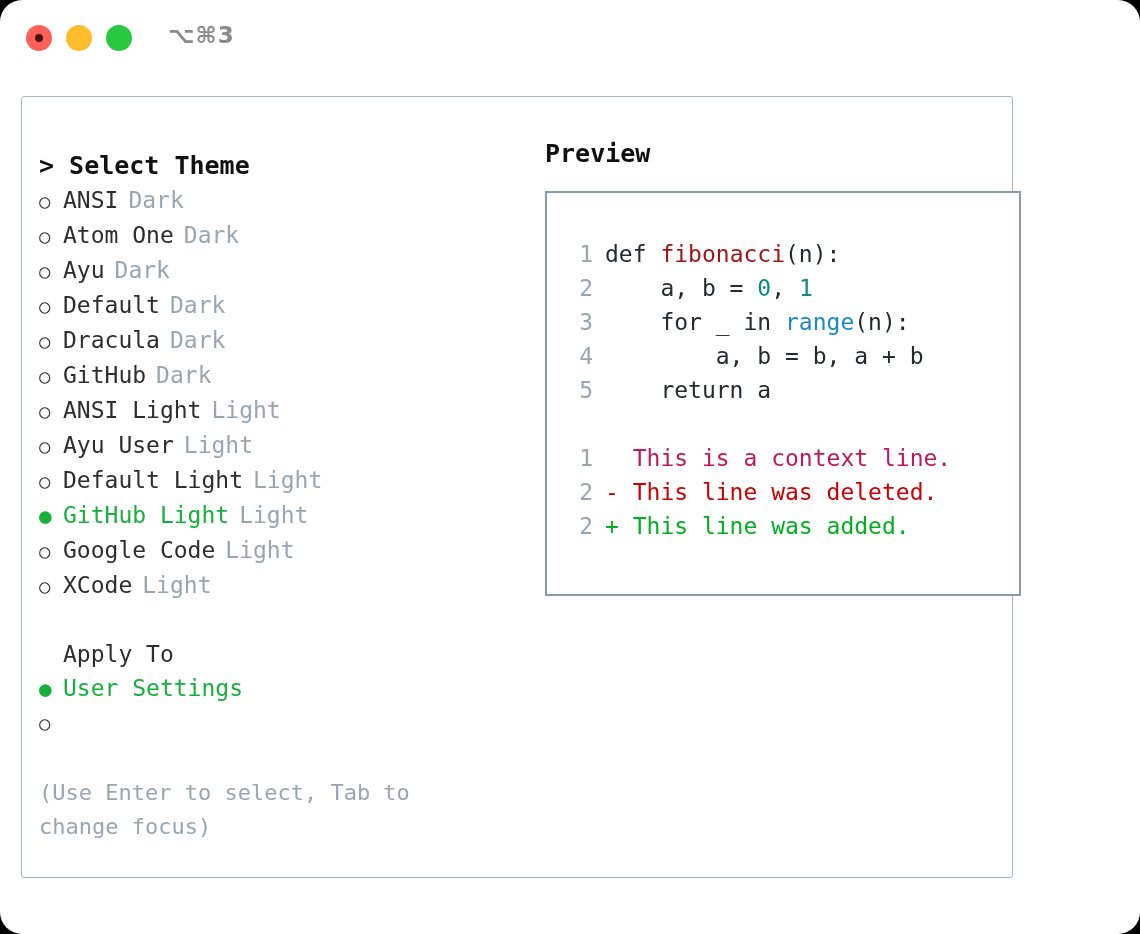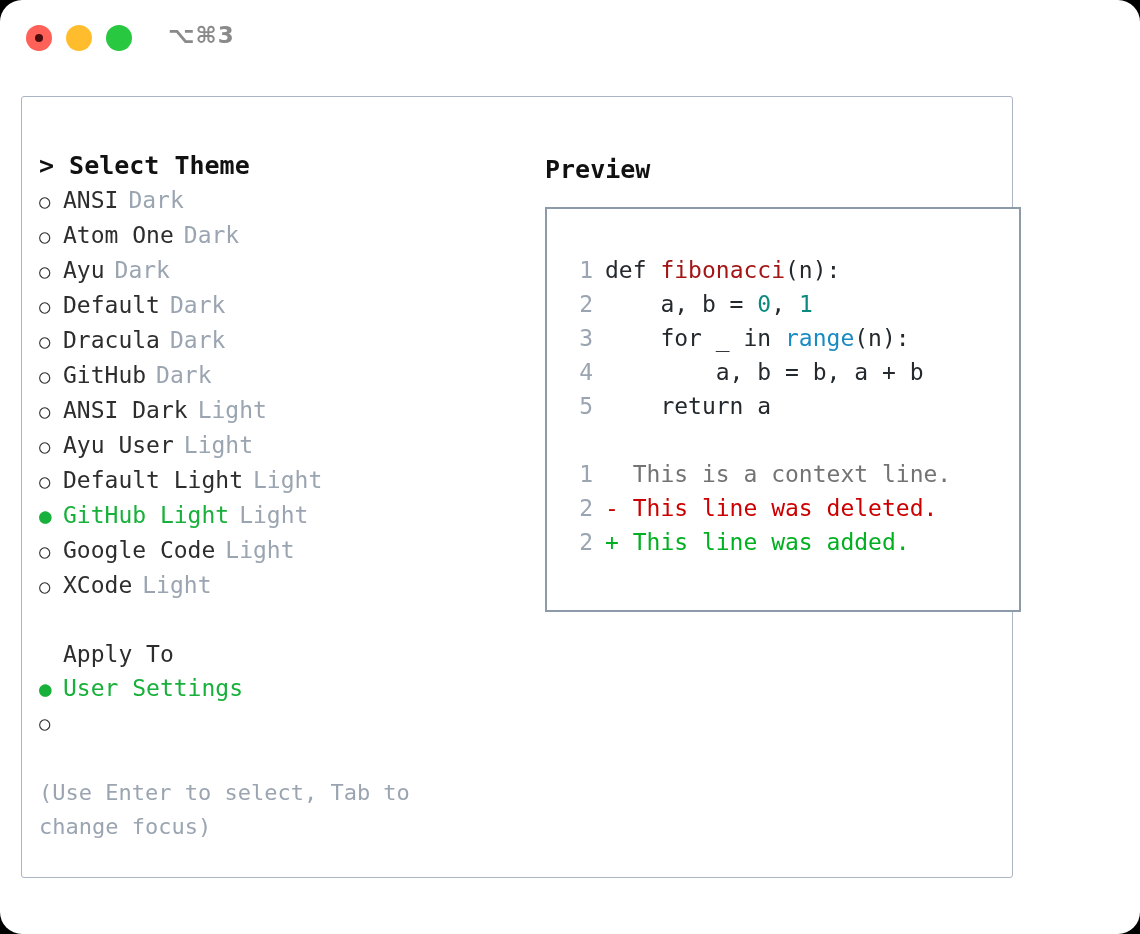--- a/index.html
+++ b/index.html
@@ -139,21 +139,21 @@
     font-size: 22px;
     color: #9aa5b1;
     line-height: 34px;
     width: 400px;
     white-space: pre-wrap;
   }
 
   
   .right-col {
     position: absolute;
-    left: 479px; top: 56px;
+    left: 479px; top: 40px;
     width: 500px;
     padding-left: 44px;
   }
   .preview-title {
     font-size: 25px;
     font-weight: 700;
     color: #111111;
     line-height: 34px;
   }
   .preview-box {
@@ -179,21 +179,21 @@
     text-align: right;
     color: #9aa5b1;
     padding-right: 12px;
   }
   .code-text { color: #24292e; }
   .tok-fn   { color: #a31515; }
   .tok-num  { color: #0b8a80; }
   .tok-call { color: #1a8ac4; }
 
   .diff-gap { height: 34px; }
-  .diff-ctx { color: #737373; }
+  .diff-ctx { color: #be185d; }
   .diff-del { color: #cc0000; }
   .diff-add { color: #00b020; }
 </style>
 </head>
 <body>
 
 <div class="window">
 
   <div class="titlebar">
     <div class="lights">
@@ -212,21 +212,21 @@
       <div class="left-col">
         <div class="section-header">&gt; Select Theme</div>
 
         <div class="list" id="theme-list">
             <div class="row"><span class="bullet">○</span><span class="row-label">ANSI</span><span class="row-tag">Dark</span></div>
             <div class="row"><span class="bullet">○</span><span class="row-label">Atom One</span><span class="row-tag">Dark</span></div>
             <div class="row"><span class="bullet">○</span><span class="row-label">Ayu</span><span class="row-tag">Dark</span></div>
             <div class="row"><span class="bullet">○</span><span class="row-label">Default</span><span class="row-tag">Dark</span></div>
             <div class="row"><span class="bullet">○</span><span class="row-label">Dracula</span><span class="row-tag">Dark</span></div>
             <div class="row"><span class="bullet">○</span><span class="row-label">GitHub</span><span class="row-tag">Dark</span></div>
-            <div class="row"><span class="bullet">○</span><span class="row-label">ANSI Dark</span><span class="row-tag">Light</span></div>
+            <div class="row"><span class="bullet">○</span><span class="row-label">ANSI Light</span><span class="row-tag">Light</span></div>
             <div class="row"><span class="bullet">○</span><span class="row-label">Ayu User</span><span class="row-tag">Light</span></div>
             <div class="row"><span class="bullet">○</span><span class="row-label">Default Light</span><span class="row-tag">Light</span></div>
             <div class="row selected"><span class="bullet on">●</span><span class="row-label">GitHub Light</span><span class="row-tag">Light</span></div>
             <div class="row"><span class="bullet">○</span><span class="row-label">Google Code</span><span class="row-tag">Light</span></div>
             <div class="row"><span class="bullet">○</span><span class="row-label">XCode</span><span class="row-tag">Light</span></div>
           </div>
 
         <div class="apply-header">Apply To</div>
         <div class="list" id="apply-list">
             <div class="row selected"><span class="bullet on">●</span><span class="row-label">User Settings</span></div>

